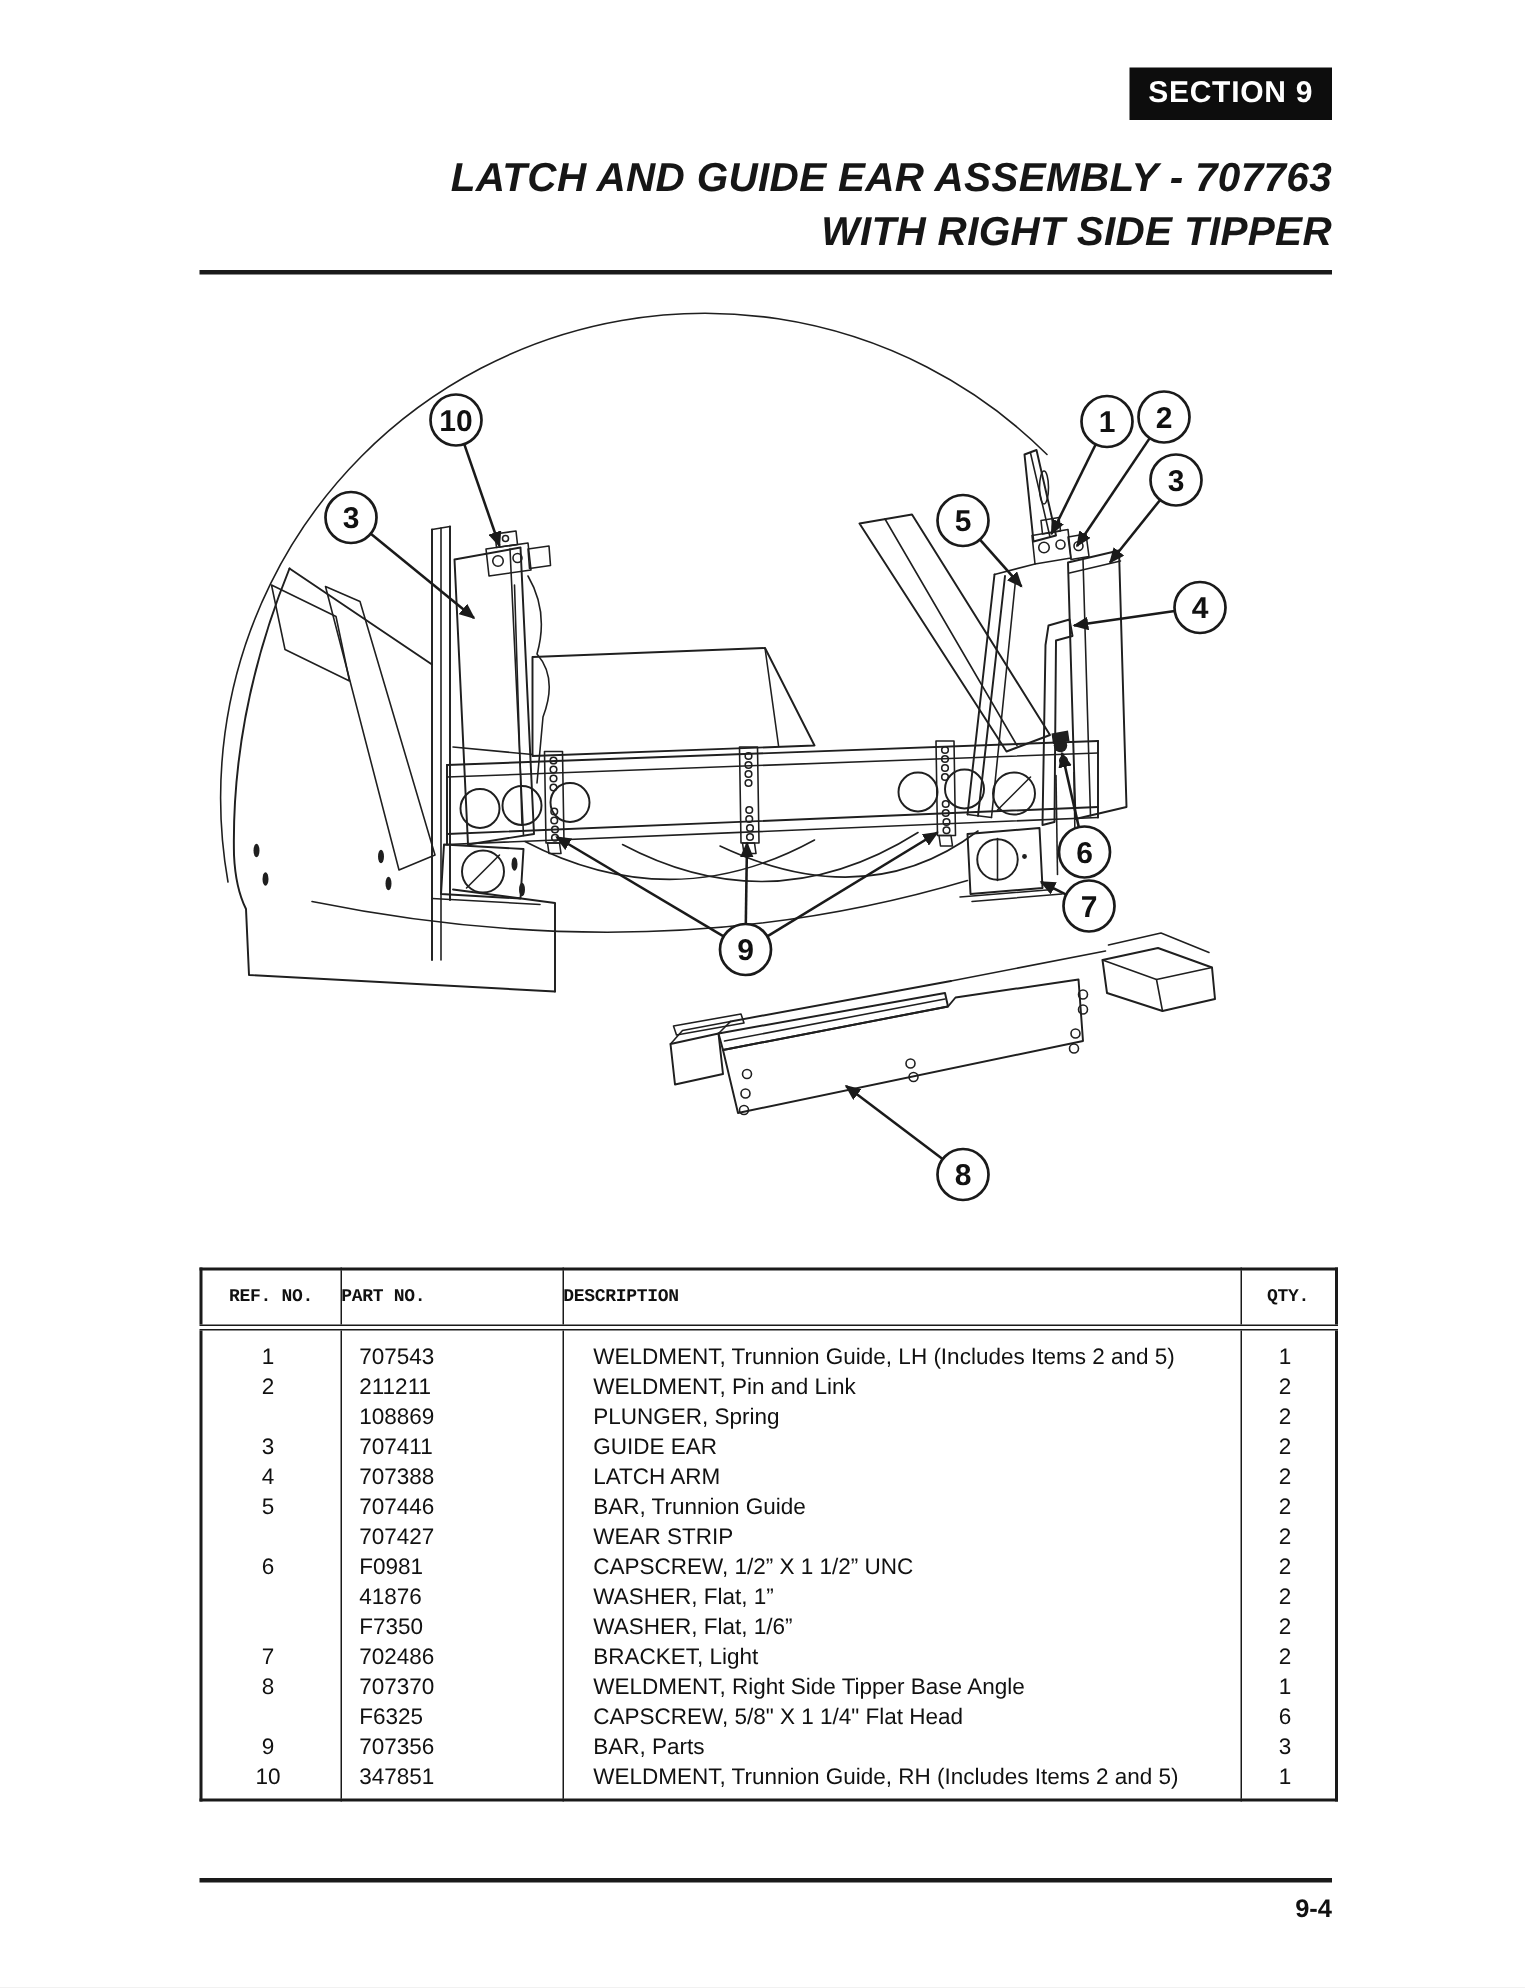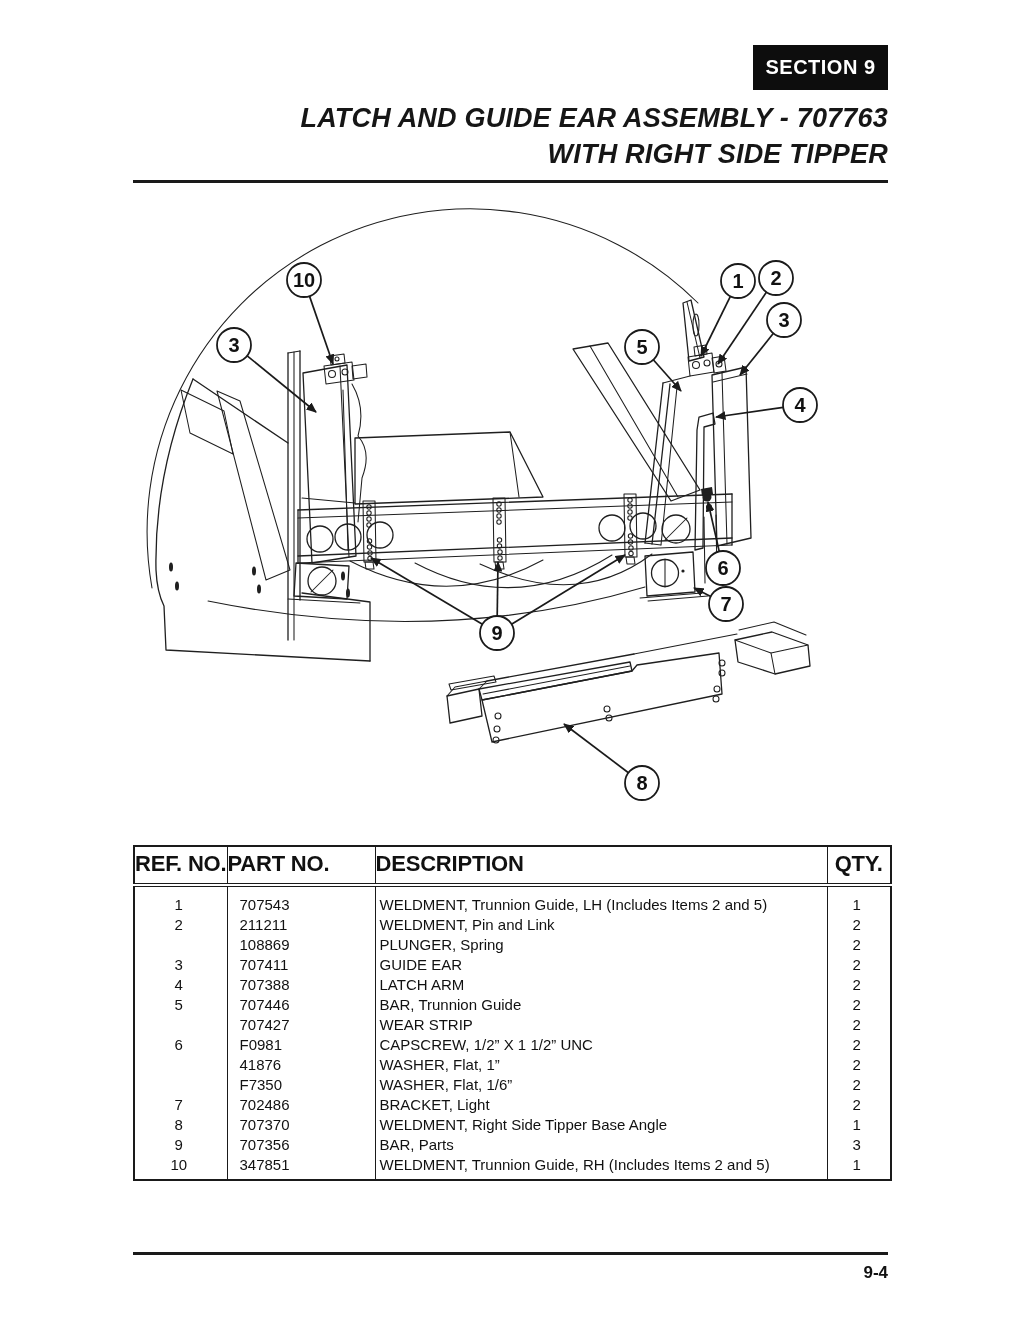--- a/index.html
+++ b/index.html
@@ -3,21 +3,21 @@
 <meta charset="utf-8">
 <style>
   html,body{margin:0;padding:0;background:#e8e8e8;}
   .page{
     position:relative;width:1024px;height:1325px;margin:0 auto;
     background:#ffffff;overflow:hidden;
     font-family:"Liberation Sans",sans-serif;color:#1a1a1a;
   }
   
   .badge{
-    position:absolute;left:753px;top:45px;width:135px;height:45px;
+    position:absolute;left:753px;top:45px;width:135px;height:35px;
     background:#0d0d0d;color:#ffffff;display:flex;align-items:center;justify-content:center;
     font-weight:bold;font-size:20px;letter-spacing:.5px;
   }
   
   .title-block{
     position:absolute;left:133px;top:100px;width:755px;text-align:right;
     font-weight:bold;line-height:36px;font-size:27px;letter-spacing:.2px;color:#161616;font-style:italic;
   }
   .title-rule{
     position:absolute;left:133px;top:180px;width:755px;height:3px;background:#1a1a1a;
@@ -31,29 +31,29 @@
   .cnum{font-family:"Liberation Sans",sans-serif;font-weight:bold;font-size:20px;fill:#111;text-anchor:middle;}
   .leader{stroke:#1a1a1a;stroke-width:1.7;}
   
   .parts-table{
     position:absolute;left:133px;top:845px;width:757px;
     border-collapse:collapse;table-layout:fixed;
     font-size:15px;color:#111;
   }
   .parts-table th,.parts-table td{overflow:hidden;white-space:nowrap;}
   .parts-table th{
-    font-size:22px;font-weight:bold;text-align:left;height:34px;
-    border-bottom:4px double #1a1a1a;padding:0 0 2px 0;letter-spacing:-.2px;
+    font-size:12px;font-weight:bold;text-align:left;height:34px;
+    border-bottom:4px double #1a1a1a;padding:0 0 2px 0;letter-spacing:-.2px;font-family:Liberation Mono, monospace;
   }
   .parts-table th.c,.parts-table td.col-ref,.parts-table td.col-qty{text-align:center;padding-left:0;}
   .parts-table,.parts-table th,.parts-table td{border-color:#1a1a1a;}
   .parts-table{border:2.5px solid #1a1a1a;}
   .parts-table th+th, .parts-table td+td{border-left:1.5px solid #1a1a1a;}
   .parts-table td{height:20px;padding:0 4px 0 12px;}
-  .parts-table td.col-desc{padding-left:4px;}
+  .parts-table td.col-desc{padding-left:20px;}
   .parts-table tbody tr:first-child td{padding-top:7px;}
   .parts-table tbody tr:last-child td{padding-bottom:5px;}
   
   .footer-rule{position:absolute;left:133px;top:1252px;width:755px;height:2.5px;background:#1a1a1a;}
   .footer-text{position:absolute;left:133px;top:1264px;width:700px;text-align:center;font-size:13.5px;color:#111;}
   .page-num{position:absolute;left:753px;top:1263px;width:135px;text-align:right;font-size:17px;font-weight:bold;color:#111;}
 </style>
 </head>
 <body>
 
@@ -373,20 +373,26 @@
           <td class="col-desc">BRACKET, Light</td>
           <td class="col-qty">2</td>
         </tr>
         <tr>
           <td class="col-ref">8</td>
           <td class="col-part">707370</td>
           <td class="col-desc">WELDMENT, Right Side Tipper Base Angle</td>
           <td class="col-qty">1</td>
         </tr>
         <tr>
+          <td class="col-ref"></td>
+          <td class="col-part">F6325</td>
+          <td class="col-desc">CAPSCREW, 5/8" X 1 1/4" Flat Head</td>
+          <td class="col-qty">6</td>
+        </tr>
+        <tr>
           <td class="col-ref">9</td>
           <td class="col-part">707356</td>
           <td class="col-desc">BAR, Parts</td>
           <td class="col-qty">3</td>
         </tr>
         <tr>
           <td class="col-ref">10</td>
           <td class="col-part">347851</td>
           <td class="col-desc">WELDMENT, Trunnion Guide, RH (Includes Items 2 and 5)</td>
           <td class="col-qty">1</td>

